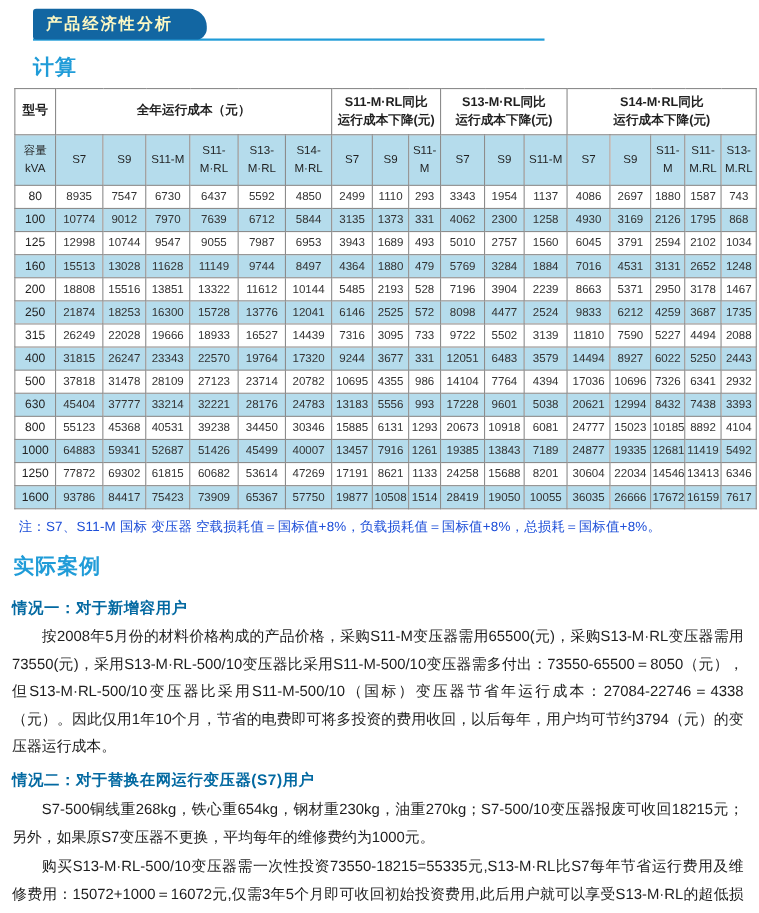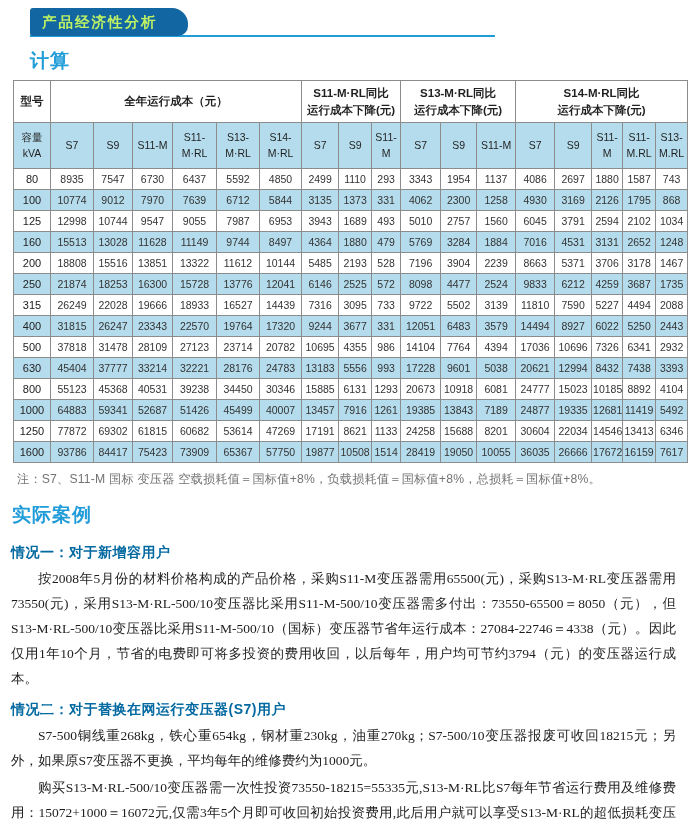--- a/index.html
+++ b/index.html
@@ -10,21 +10,21 @@
     color: var(--text, #1f1f1f);
     position: relative;
     overflow: hidden;
   }
   
   .tab-wrap { position: relative; height: 38px; margin-top: 8px; }
   .tab {
     position: absolute; left: 30px; top: 0;
     height: 28px; line-height: 28px;
     background: var(--brand_dark_blue, #1266a2);
-    color: #bef264; font-weight: bold; font-size: 14.5px; letter-spacing: 2px;
+    color: #fef9c3; font-weight: bold; font-size: 14.5px; letter-spacing: 2px;
     padding: 0 30px 0 12px;
     border-radius: 3px 16px 10px 3px;
   }
   .tab-line {
     position: absolute; left: 30px; top: 27px;
     width: 465px; height: 2px;
     background: var(--accent_blue, #209cd8);
   }
   
   .sec-title {
@@ -57,26 +57,26 @@
     height: 46px; white-space: pre-line; line-height: 1.5;
     background: var(--row_highlight, #b5dcec);
   }
   table.cost td {
     font-size: 10.5px; height: 21px; color: #333;
     padding: 0 1px;
   }
   table.cost tr.alt td { background: var(--row_highlight, #b5dcec); }
   table.cost td.cap { font-size: 11px; color: #222; margin-top: 23px; }
   
-  .tnote { margin: 8px 0 0 17px; font-size: 12.2px; color: #737373; letter-spacing: 0.2px; }
+  .tnote { margin: 8px 0 0 17px; font-size: 12.2px; color: #1d4ed8; letter-spacing: 0.2px; }
   .case-title { font-size: 14px; font-weight: bold; color: #0369a1; margin: 10px 0 4px 11px; letter-spacing: 0.5px; }
   .para {
     margin: 2px 14px 0 11px;
     font-size: 13.5px; line-height: 25px;
-    text-align: justify; text-indent: 2em; color: #1d1d1d; font-family: Liberation Serif, serif;
+    text-align: justify; text-indent: 2em; color: #1d1d1d;
   }
 </style>
 </head>
 <body>
 
 <div class="tab-wrap">
   <div class="tab-line"></div>
   <div class="tab">产品经济性分析</div>
 </div>
 
@@ -233,21 +233,21 @@
         <td>11612</td>
         <td>10144</td>
         <td>5485</td>
         <td>2193</td>
         <td>528</td>
         <td>7196</td>
         <td>3904</td>
         <td>2239</td>
         <td>8663</td>
         <td>5371</td>
-        <td>3706</td>
+        <td>2950</td>
         <td>3178</td>
         <td>1467</td>
       </tr>
       <tr class="alt">
         <td class="cap">250</td>
         <td>21874</td>
         <td>18253</td>
         <td>16300</td>
         <td>15728</td>
         <td>13776</td>

